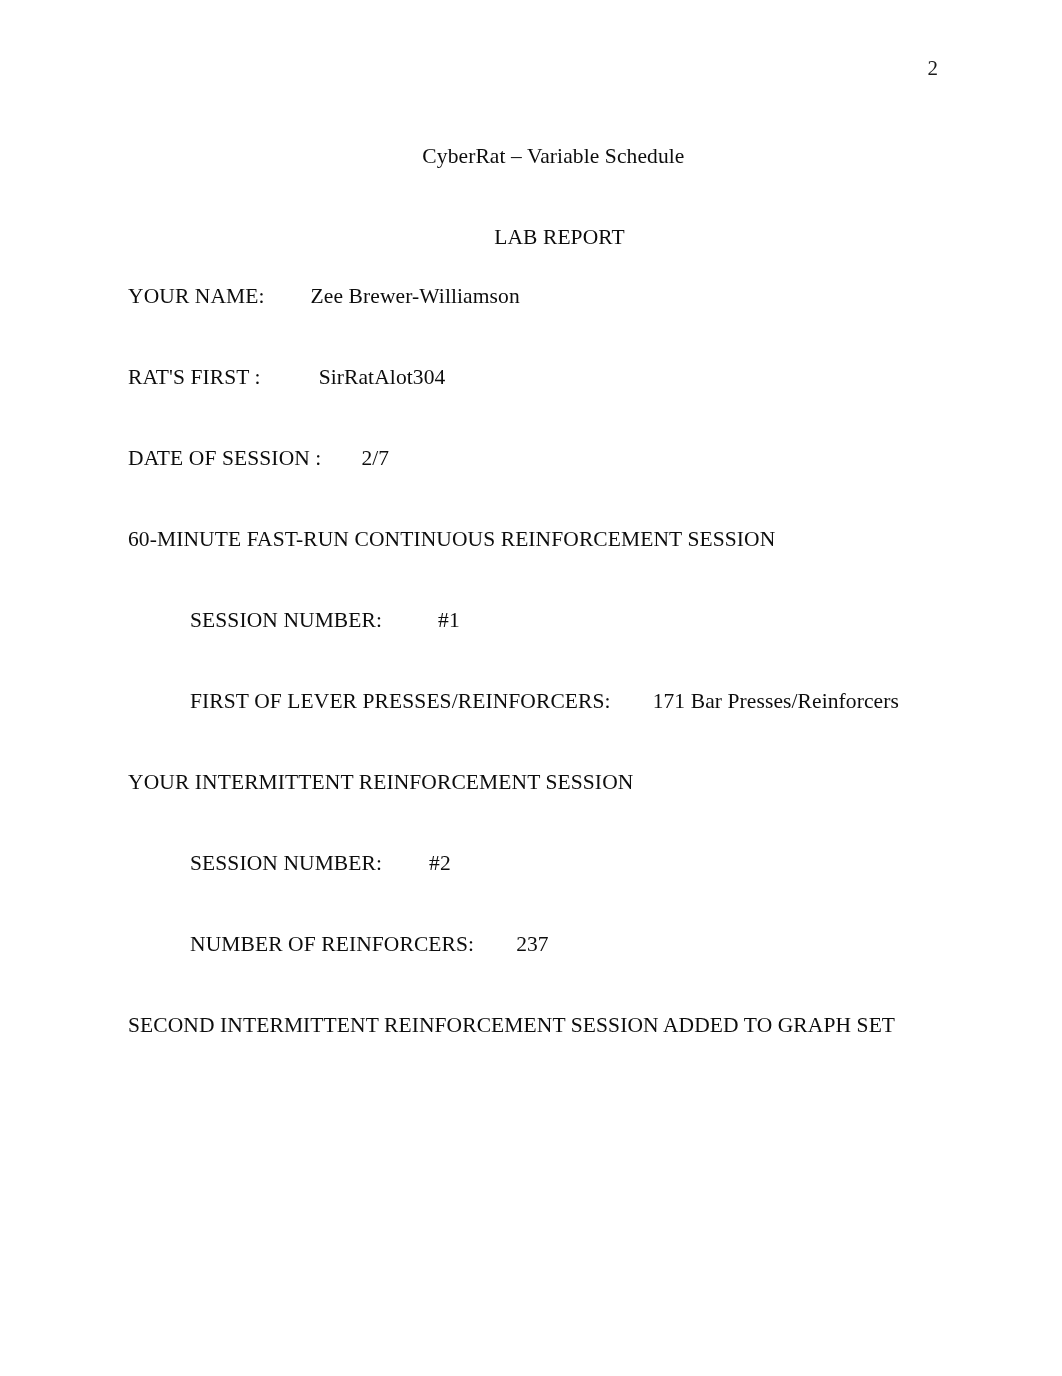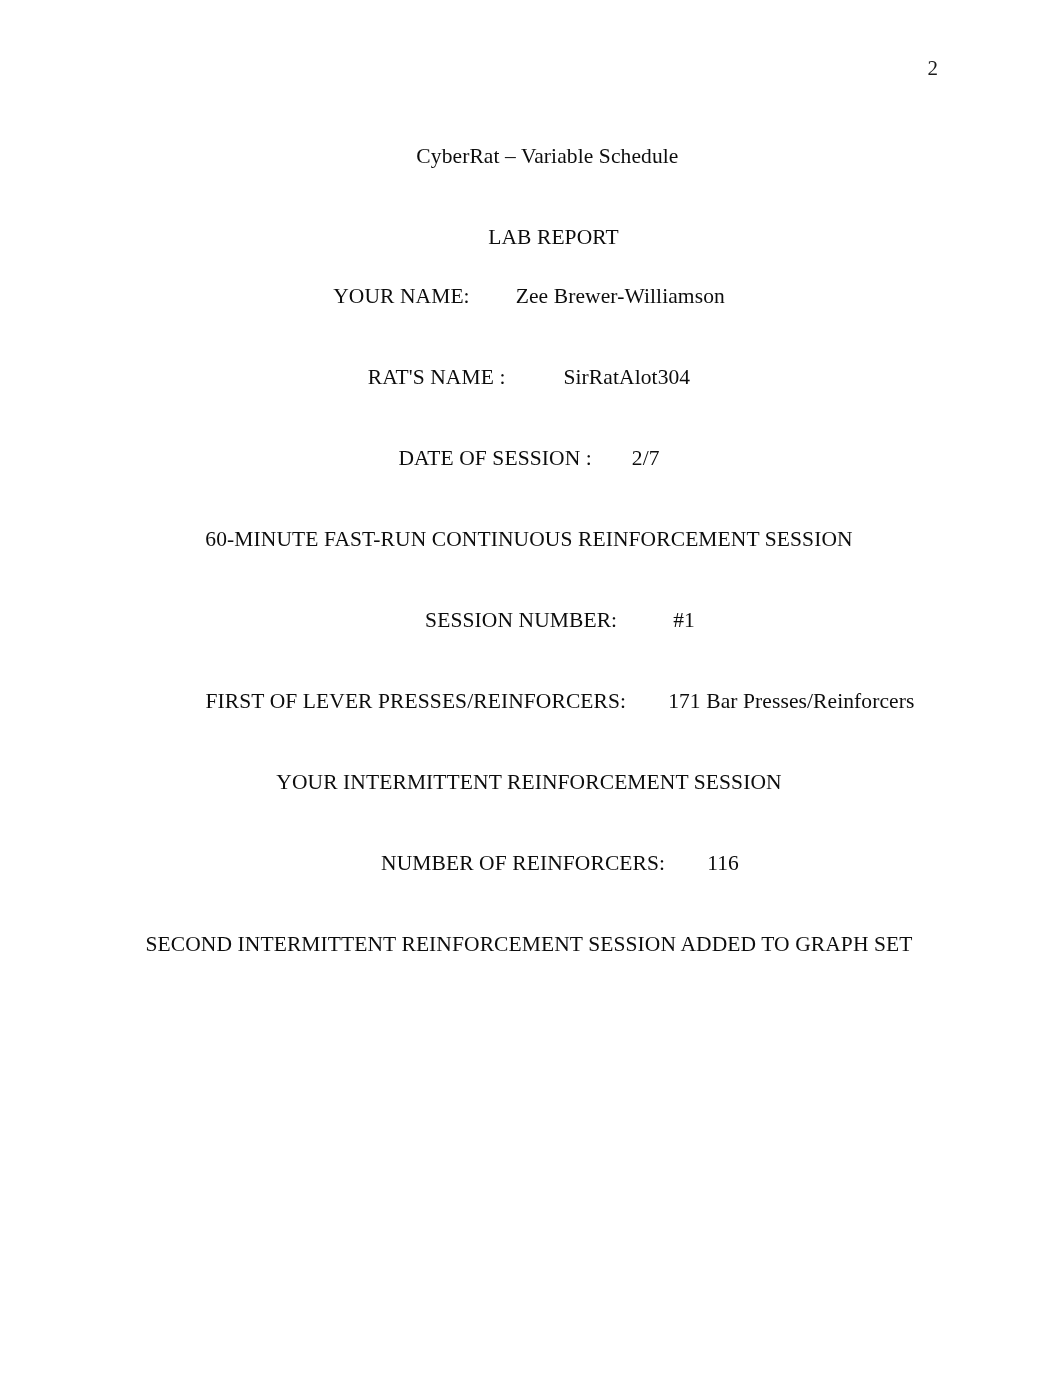--- a/index.html
+++ b/index.html
@@ -21,33 +21,32 @@
   .page-number {
     position: absolute;
     top: 58px;
     right: 124px;
     font-size: 21px;
     line-height: 1;
     color: #1a1a1a;
   }
   .doc-body {
     position: absolute;
-    left: 122px;
+    left: 128px;
     top: 124px;
     width: 814px;
   }
   .line {
     font-size: 21.5px;
     line-height: 1;
     color: #0d0d0d;
     white-space: pre;
     height: 26px;
     margin-bottom: 55px;
     letter-spacing: 0.1px;
-    text-align: center;
   }
   .line.centered {
     text-align: center;
   }
   .line.centered.title {
     padding-left: 4px;
   }
   .line.centered.subtitle {
     padding-left: 16px;
   }
@@ -98,33 +97,34 @@
     <div class="line centered title">
       <span>CyberRat – Variable Schedule</span>
     </div>
 
     <div class="line centered subtitle">
       <span>LAB REPORT</span>
     </div>
 
     <div class="line"><span class="lbl shaded">YOUR NAME:</span><span class="tab-a"></span><span class="val">Zee Brewer-Williamson</span></div>
 
-    <div class="line"><span class="lbl shaded">RAT'S NAME :</span><span class="tab-b"></span><span class="val">SirRatAlot304</span></div>
+    <div class="line"><span class="lbl shaded">RAT'S FIRST :</span><span class="tab-b"></span><span class="val">SirRatAlot304</span></div>
 
     <div class="line"><span class="lbl shaded">DATE OF SESSION :</span><span class="tab-c"></span><span class="val">2/7</span></div>
 
     <div class="line"><span class="lbl shaded">60-MINUTE FAST-RUN CONTINUOUS REINFORCEMENT SESSION</span></div>
 
     <div class="line indent"><span class="lbl shaded">SESSION NUMBER:</span><span class="tab-d"></span><span class="val">#1</span></div>
 
     <div class="line indent"><span class="lbl shaded">FIRST OF LEVER PRESSES/REINFORCERS:</span><span class="tab-e"></span><span class="val">171 Bar Presses/Reinforcers</span></div>
 
     <div class="line"><span class="lbl shaded">YOUR INTERMITTENT REINFORCEMENT SESSION</span></div>
 
+    <div class="line indent"><span class="lbl shaded">SESSION NUMBER:</span><span class="tab-f"></span><span class="val">#2</span></div>
 
 
 
-    <div class="line indent"><span class="lbl shaded">NUMBER OF REINFORCERS:</span><span class="tab-e"></span><span class="val">116</span></div>
+    <div class="line indent"><span class="lbl shaded">NUMBER OF REINFORCERS:</span><span class="tab-e"></span><span class="val">237</span></div>
 
     <div class="line last"><span class="lbl shaded">SECOND INTERMITTENT REINFORCEMENT SESSION ADDED TO GRAPH SET</span></div>
 
   </div>
 </div>
 
 </body></html>

